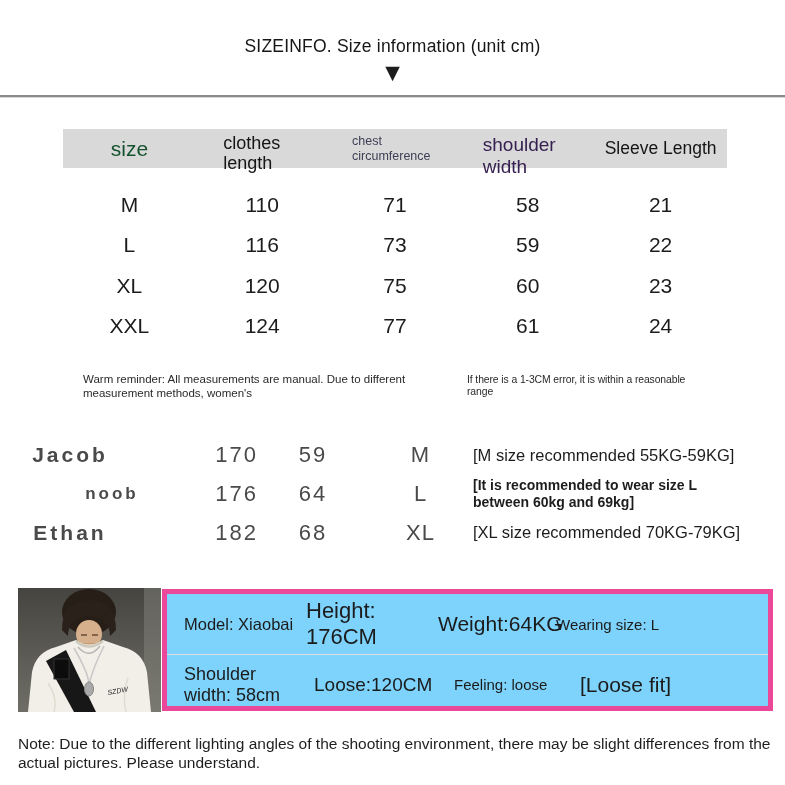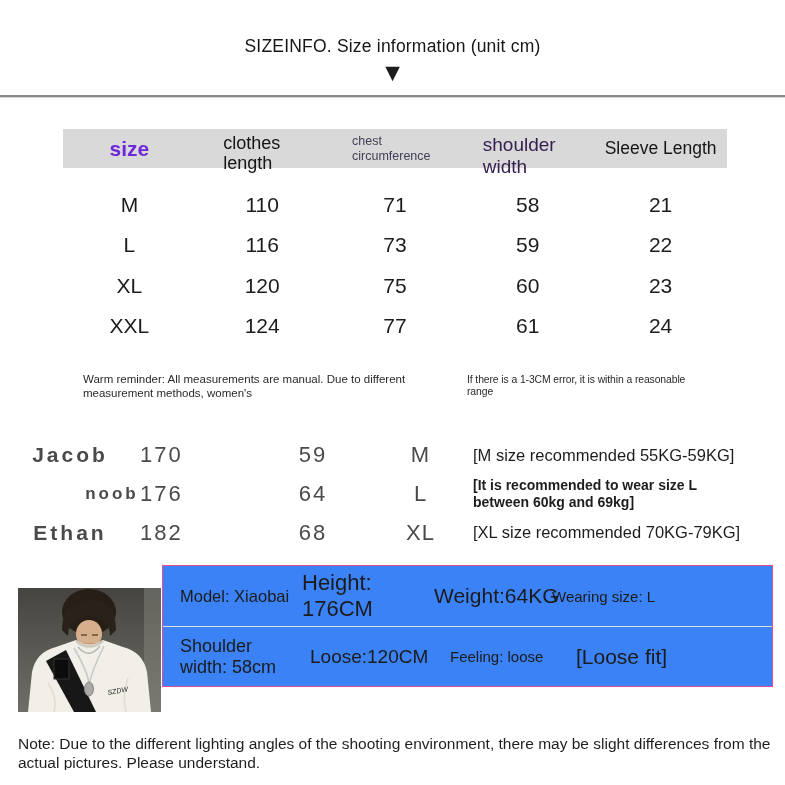--- a/index.html
+++ b/index.html
@@ -19,52 +19,52 @@
   .rule{
     position:absolute;top:95px;left:0;width:785px;height:3px;
     background:linear-gradient(#8a8a8a 0 66%, #d6d6d6 66% 100%);
   }
   
   .sthead{
     position:absolute;left:63px;top:129px;width:664px;height:39px;
     background:#d9d9d9;display:flex;
   }
   .sth{flex:1;display:flex;align-items:center;justify-content:center;text-align:center;}
-  .c-size span{font-size:21px;color:#6d28d9;font-weight:bold;}
+  .c-size span{font-size:21px;color:#14532d;}
   .c-chest span{display:inline-block;width:100px;font-size:12.5px;line-height:1.15;color:#3f3f55;text-align:left;padding-left:14px;}
   .c-clothes span{display:inline-block;width:78px;font-size:18px;line-height:1.1;color:#151515;text-align:left;position:relative;top:5px;}
   .c-shoulder span{display:inline-block;width:90px;font-size:19px;line-height:1.12;color:#362051;text-align:left;position:relative;top:7px;}
   .c-sleeve span{font-size:17.5px;color:#151515;}
   .stbody{position:absolute;left:63px;top:185px;width:664px;}
   .strow{display:flex;height:40.3px;}
   .strow div{flex:1;display:flex;align-items:center;justify-content:center;font-size:21px;color:#1c1c1c;}
   
   .rem-left{
     position:absolute;left:83px;top:373px;width:374px;
     font-size:11.5px;line-height:1.18;color:#2a2a2a;
   }
   .rem-right{
     position:absolute;left:467px;top:374px;width:228px;
     font-size:10.4px;line-height:1.18;color:#2a2a2a;letter-spacing:-0.1px;
   }
   
   .mtable{position:absolute;left:0;top:436px;width:785px;}
   .m-row{display:flex;height:38.7px;align-items:center;}
   .m-name{width:140px;text-align:center;font-size:21px;letter-spacing:3px;color:#4a4a4a;font-weight:bold;}
-  .m-h{width:118px;text-align:left;font-size:22px;letter-spacing:2px;color:#4a4a4a;}
+  .m-h{width:118px;text-align:right;font-size:22px;letter-spacing:2px;color:#4a4a4a;}
   .m-w{width:110px;text-align:center;font-size:22px;letter-spacing:2px;color:#4a4a4a;}
   .m-s{width:105px;text-align:center;font-size:22px;letter-spacing:1px;color:#4a4a4a;}
   .m-note{flex:1;padding-left:0px;font-size:16.5px;font-weight:500;color:#1d1d1d;}
   .m-row:nth-child(2) .m-name{font-size:17px;padding-left:84px;box-sizing:border-box;}
   .m-row:nth-child(2) .m-note{font-size:14px;max-width:252px;line-height:1.2;font-weight:700;}
   
   .photo{position:absolute;left:18px;top:588px;width:143px;height:124px;}
   .panel{
-    position:absolute;left:162px;top:565px;width:611px;height:122px;
-    border:1px solid #ec4899;box-sizing:border-box;background:#3b82f6;
+    position:absolute;left:162px;top:589px;width:611px;height:122px;
+    border:5px solid #ec4899;box-sizing:border-box;background:#7dd3fc;
   }
   .p-row{display:flex;align-items:center;height:60px;padding-left:17px;}
   .p-row.second{border-top:1px solid #dedede;height:59px;gap:8px;}
   .p-c1{width:122px;}
   .p-c2{width:132px;}
   .p-c3{width:118px;}
   .p-c4{flex:1;}
   .p-row1 .p-c1{font-size:16.5px;}
   .p-row1 .p-c2{font-size:22px;}
   .p-row1 .p-c3{font-size:21px;}

